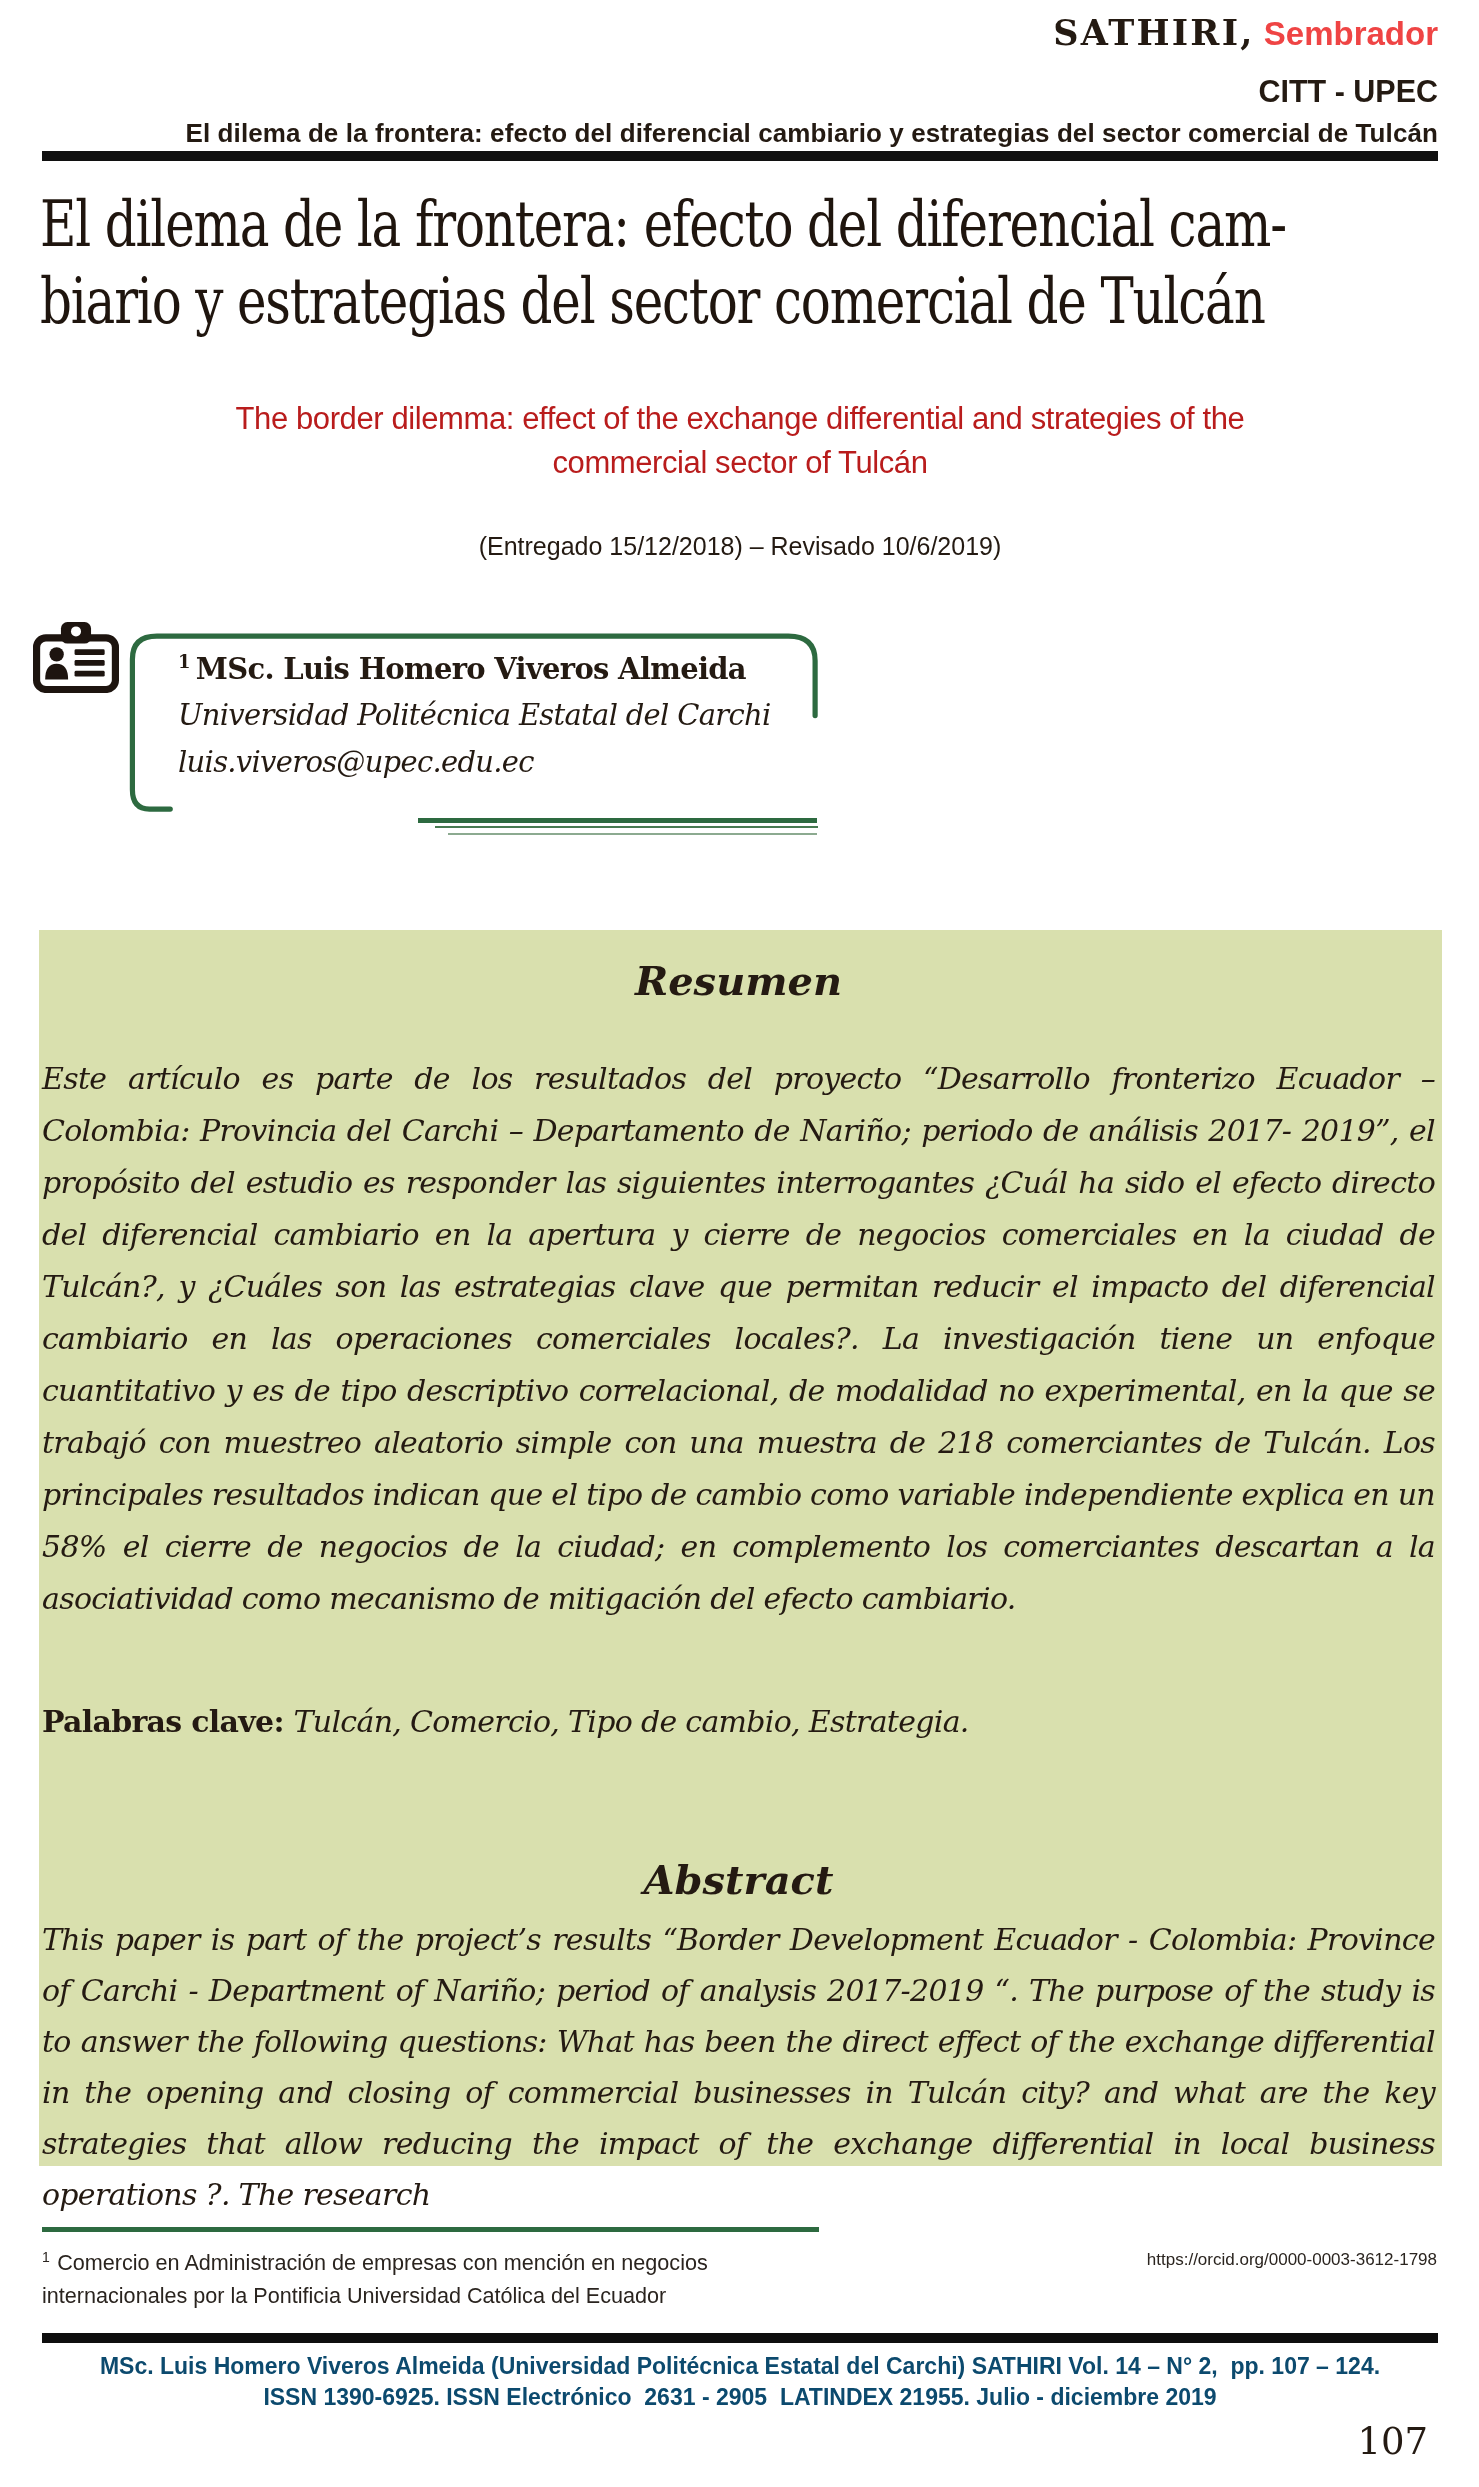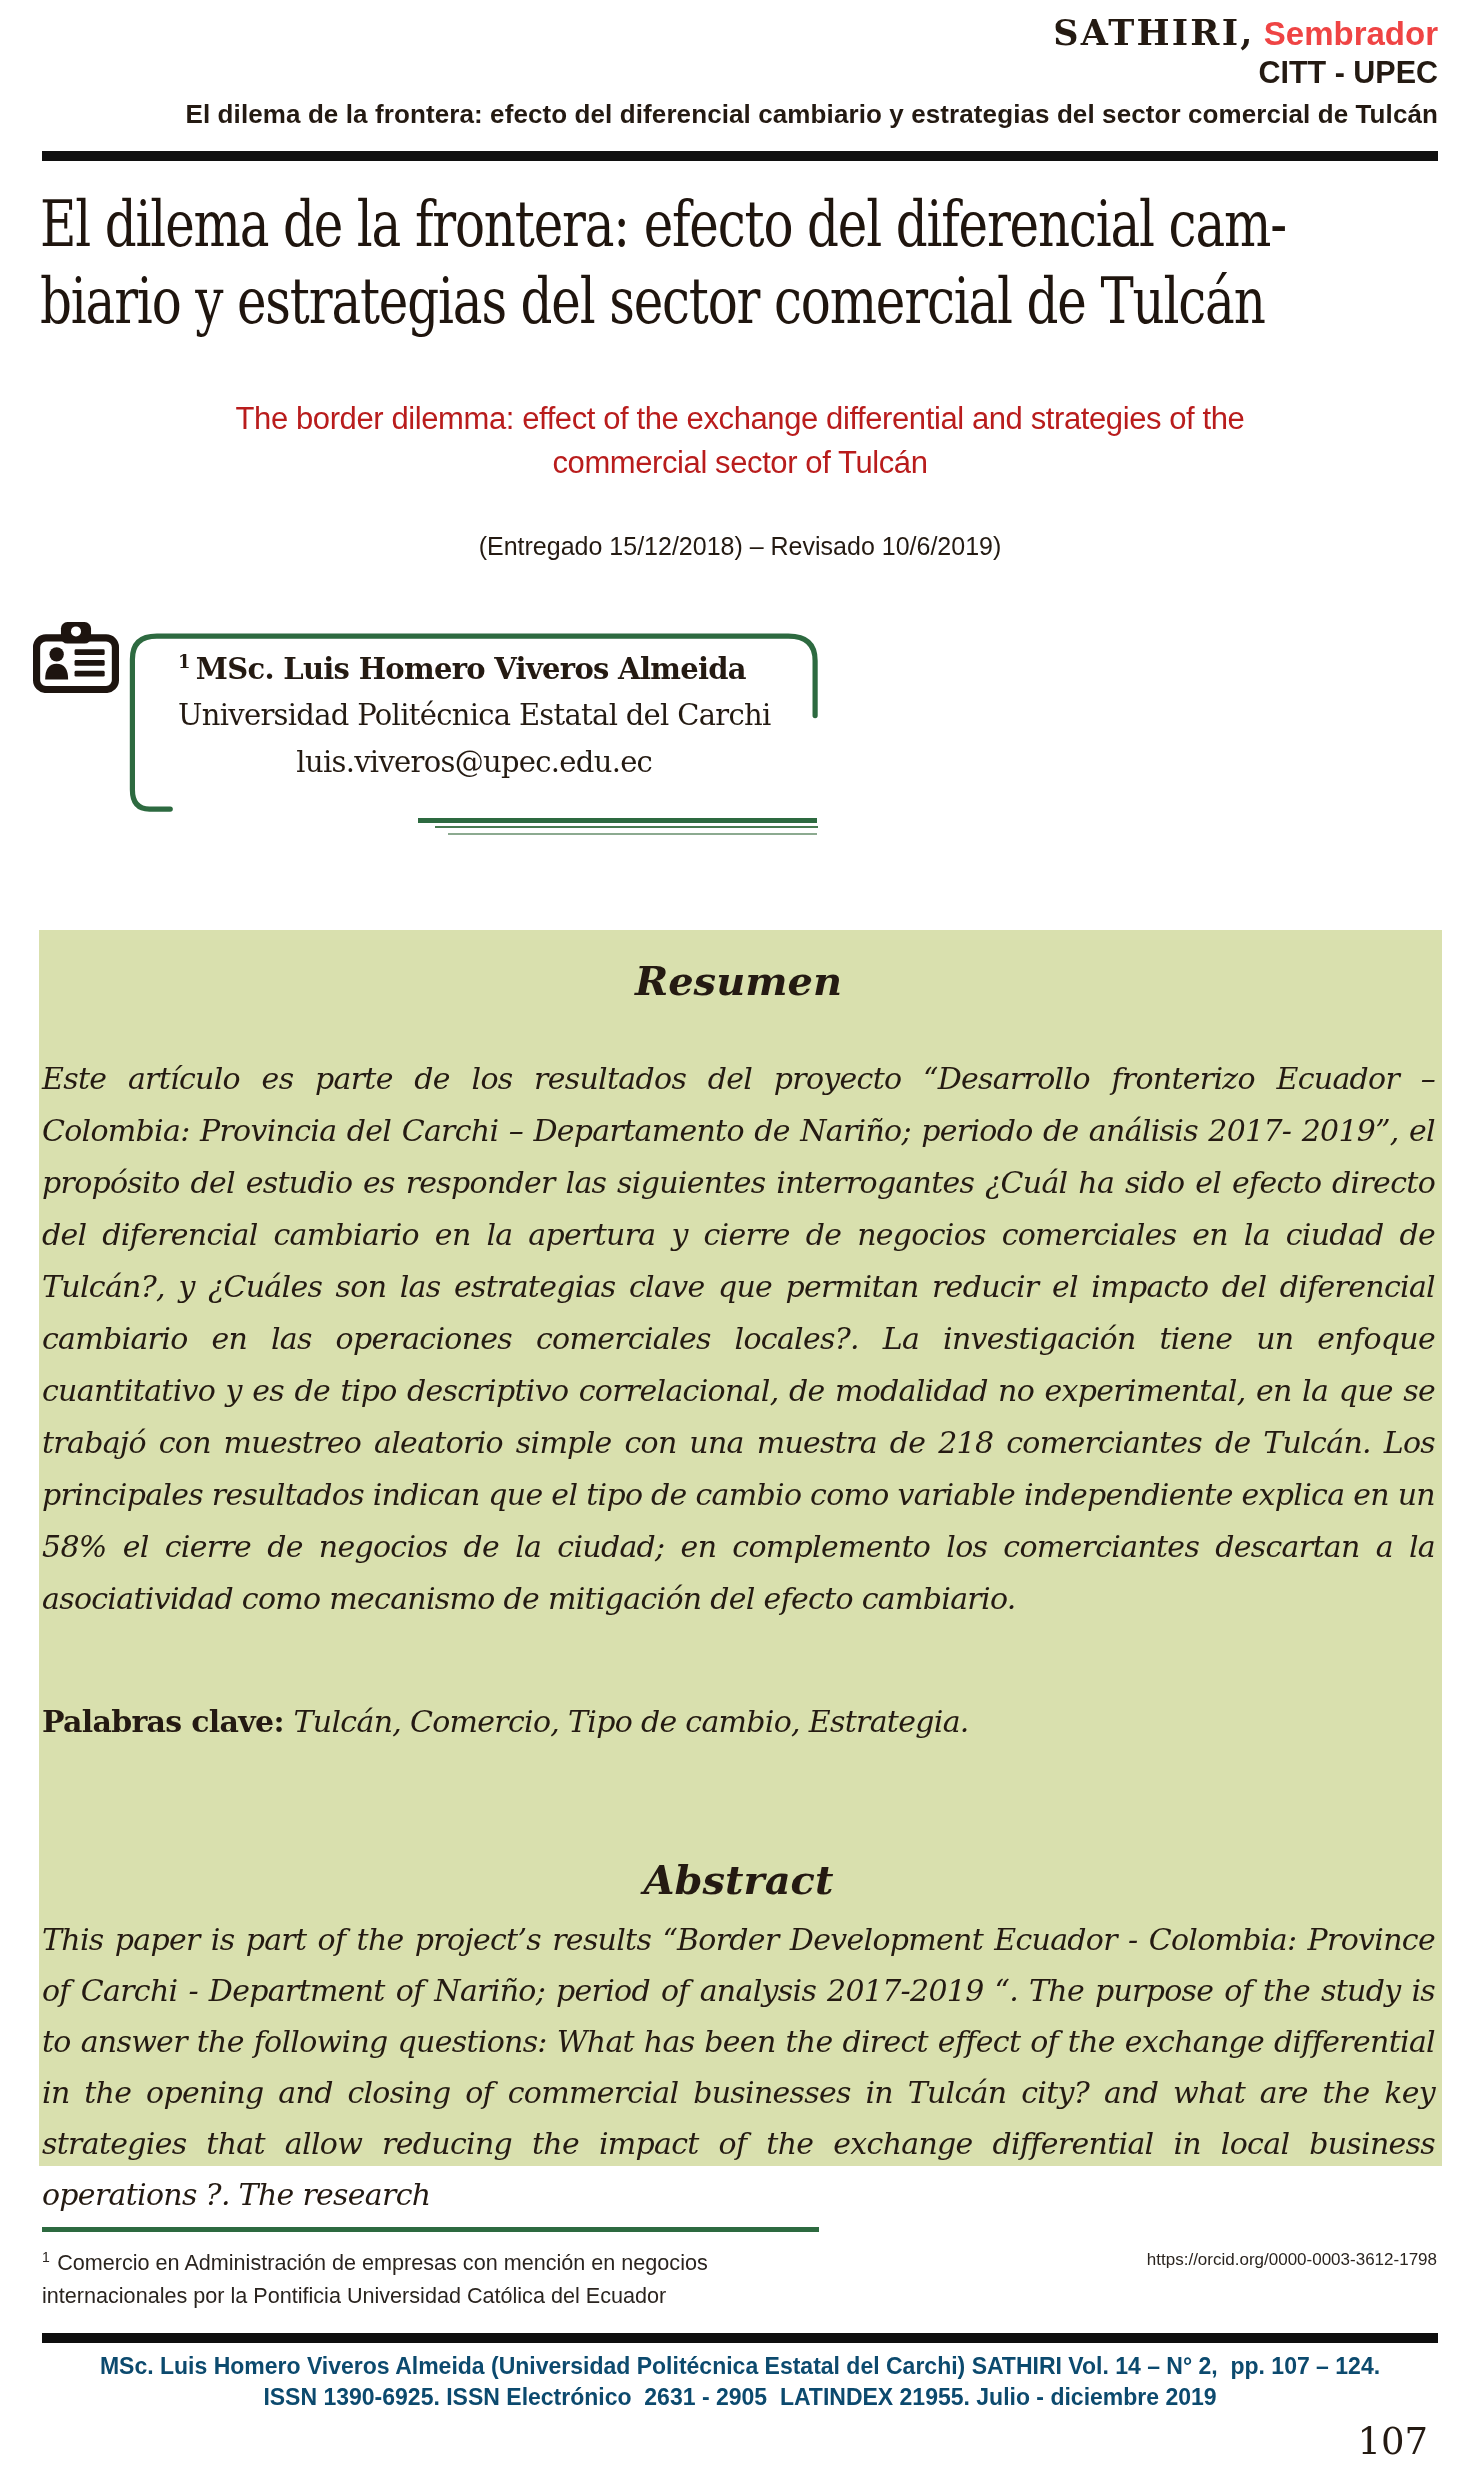--- a/index.html
+++ b/index.html
@@ -27,21 +27,21 @@
     letter-spacing:2.2px;
     color:#241a12;
   }
   .logo-sembrador{
     font-family:"Liberation Sans",sans-serif;
     font-size:33px;
     font-weight:bold;
     color:#ef4444;
   }
   .header-citt{
-    margin-top:2px;
+    margin-top:21px;
     font-size:30.5px;
     font-weight:bold;
   }
   .header-running{
     margin-top:9px;
     font-size:26px;
     font-weight:bold;
     letter-spacing:0.1px;
   }
   .rule-top{
@@ -96,21 +96,21 @@
   .author-text{
     position:absolute;
     left:178px; top:651px;
     font-family:"DejaVu Serif",serif;
     font-size:29px;
     letter-spacing:-0.7px;
     color:#241a12;
   }
   .author-name{font-weight:bold;}
   .author-name sup{font-size:18px;font-weight:bold;margin-right:6px;}
-  .author-affil,.author-email{margin-top:12.6px;text-align:center;}
+  .author-affil,.author-email{font-style:italic;margin-top:12.6px;}
   .deco-line-1{position:absolute;left:418px;top:818px;width:399px;height:4.5px;background:#2d6a40;}
   .deco-line-2{position:absolute;left:435px;top:826px;width:383px;height:2.2px;background:#477a51;}
   .deco-line-3{position:absolute;left:448px;top:833px;width:369px;height:1.5px;background:#8caa90;}
   
   .green-block{
     position:absolute;
     left:39px; top:930px;
     width:1403px; height:1236px;
     background:#d9e0ae;
   }

